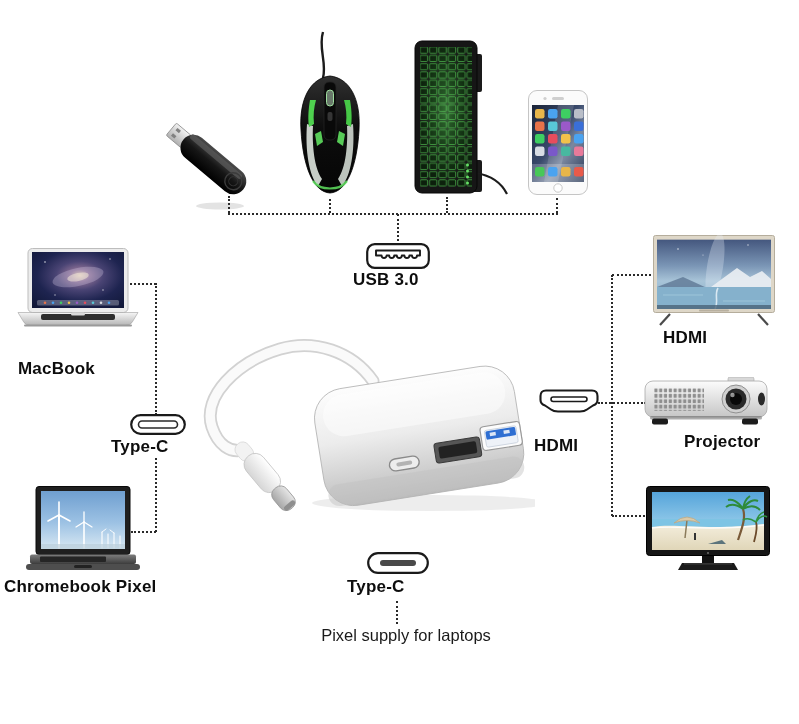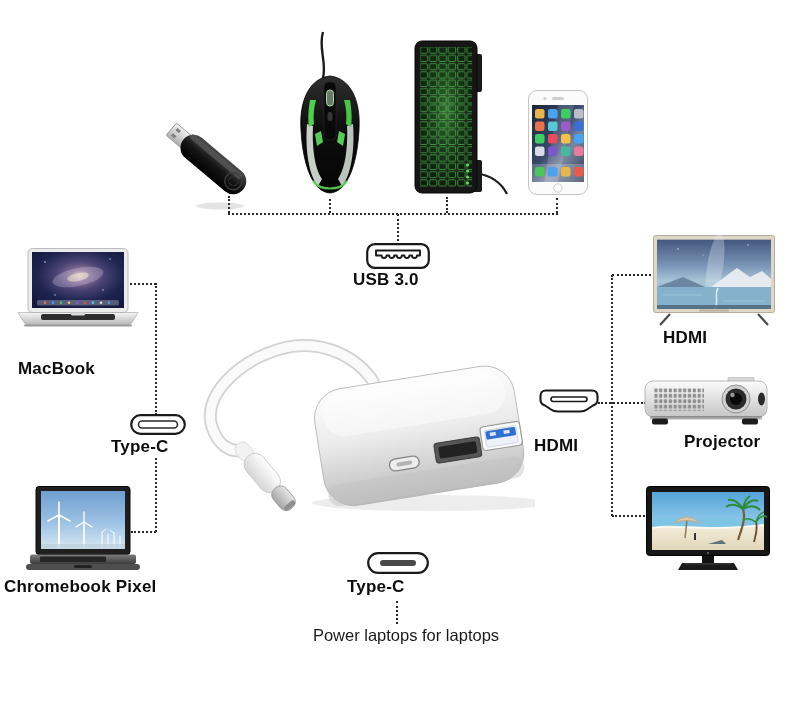--- a/index.html
+++ b/index.html
@@ -387,15 +387,15 @@
   </svg>
 
   <svg class="abs" style="left:367px;top:552px" width="62" height="22" viewBox="0 0 62 22">
     <rect x="1.2" y="1.2" width="59.6" height="19.6" rx="9.8" fill="#fff" stroke="#1a1a1a" stroke-width="2.2"></rect>
     <rect x="13" y="8" width="36" height="6" rx="3" fill="#4a4a4a"></rect>
   </svg>
   <div class="lbl" style="left:347px;top:577px;width:100px">Type-C</div>
 
   <div class="dv" style="left:396px;top:601px;height:23px"></div>
 
-  <div class="note" style="left:291px;top:626px;width:230px">Power laptops for laptops</div>
+  <div class="note" style="left:291px;top:626px;width:230px">Pixel supply for laptops</div>
 
 </div>
 
 </body></html>

